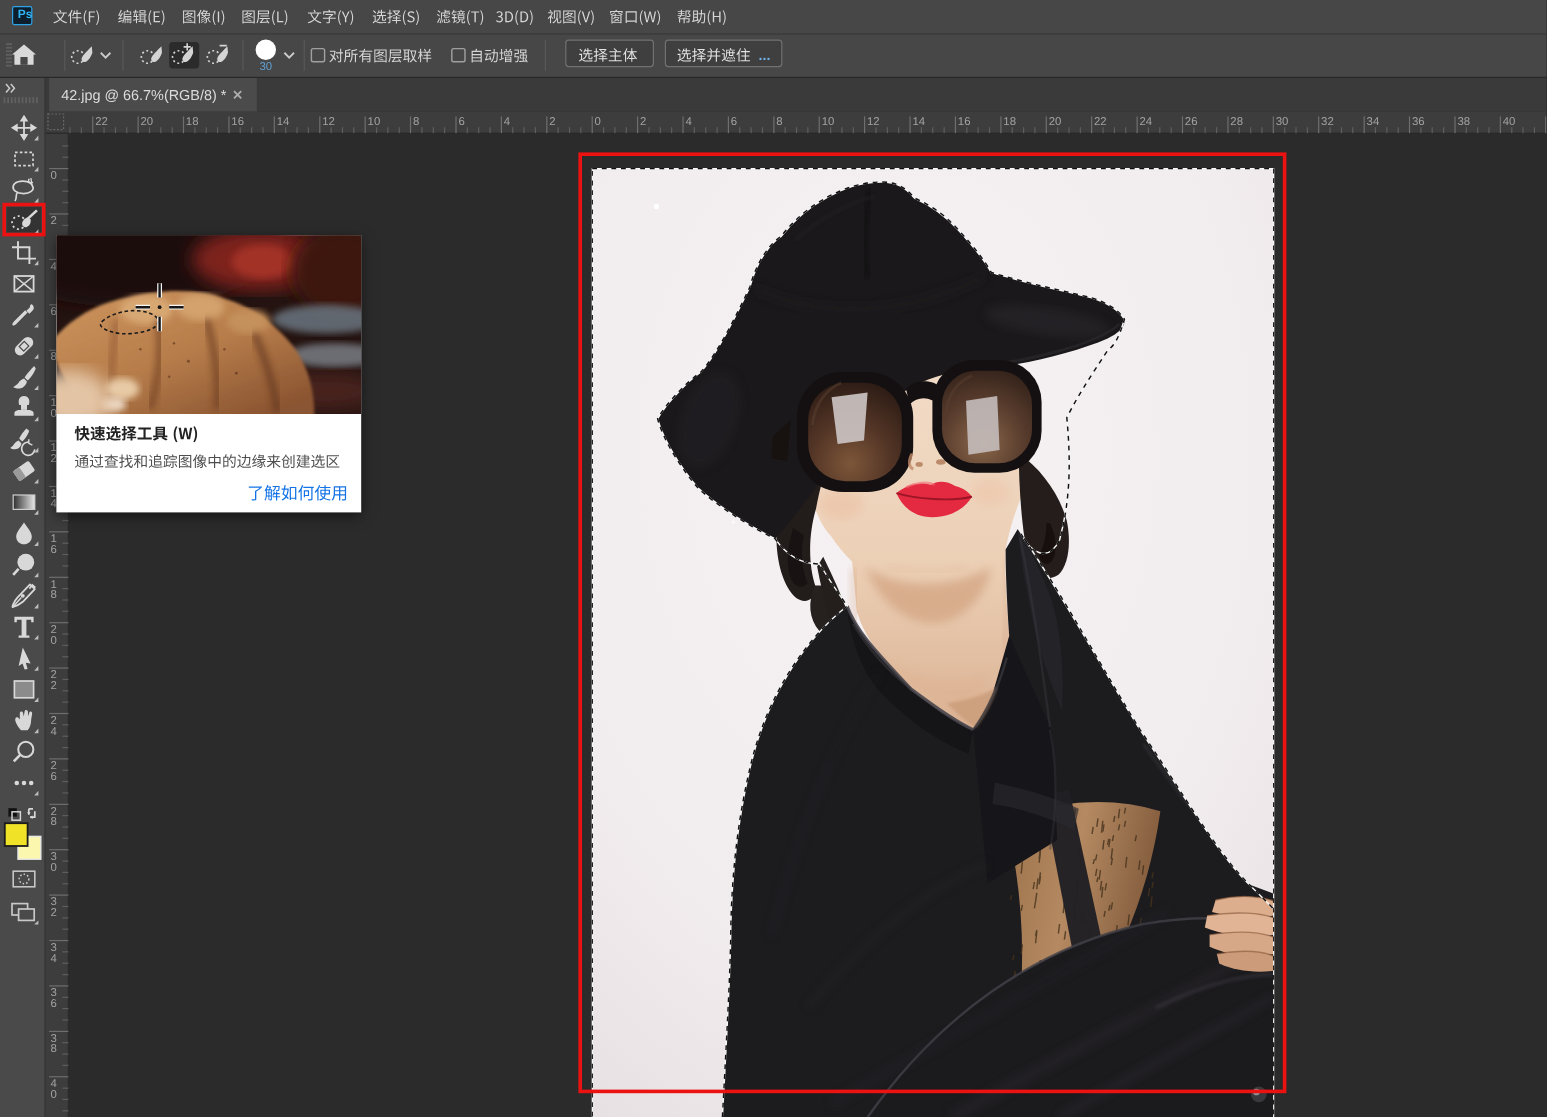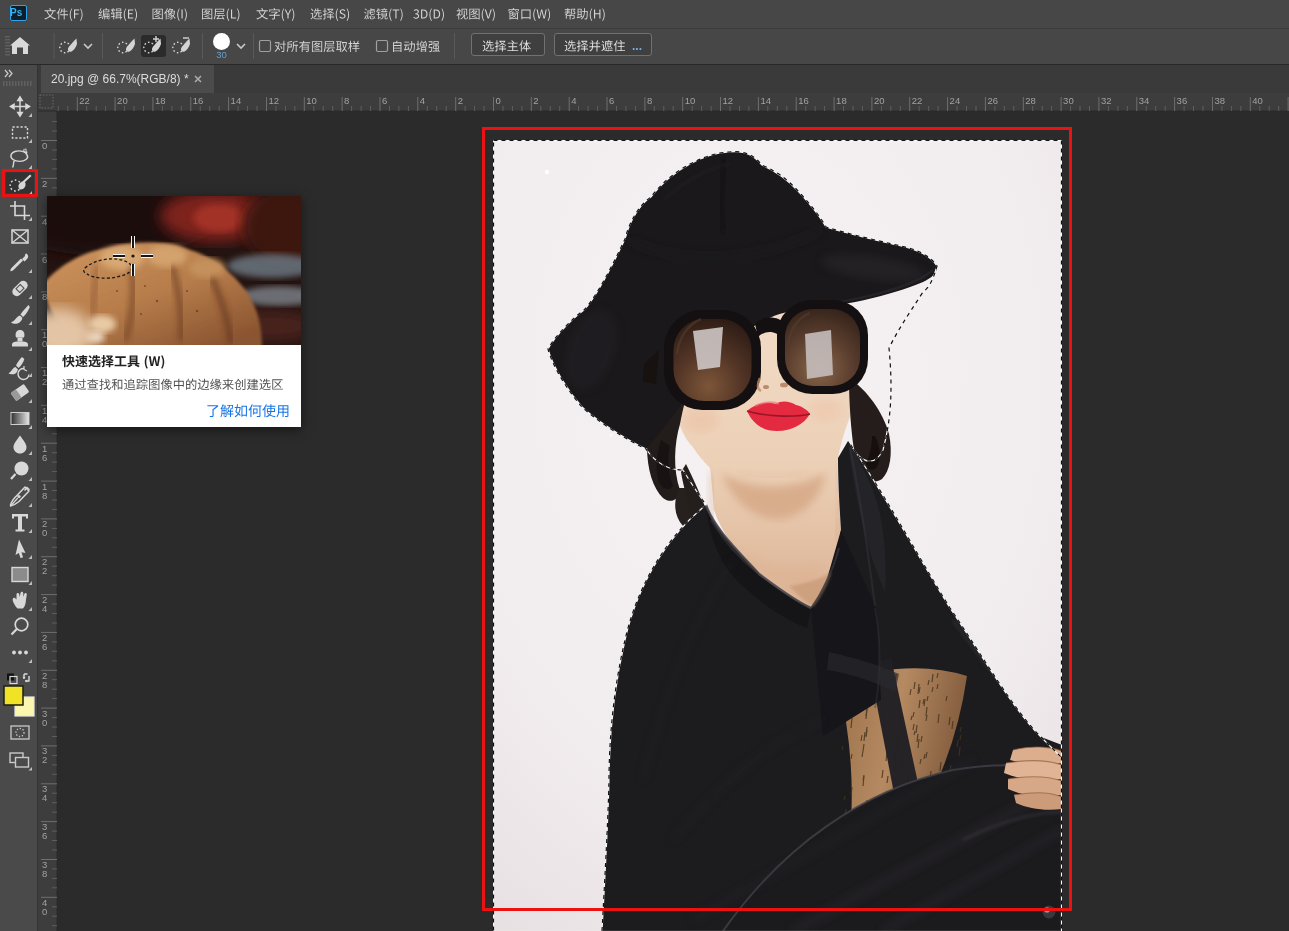--- a/index.html
+++ b/index.html
@@ -246,21 +246,21 @@
       <g fill="none" stroke-width="1.2">
         <path d="M109 791 C114 700 116 655 116 634 C117 578 124 534 132 500 C146 438 180 391 213 365 C204 352 196 340 190 330 C175 330 162 322 153 309 C130 298 103 280 89 267 C76 252 60 228 55 209 C62 196 80 178 91 170 C105 155 122 120 132 99 C138 76 150 62 158 57 C180 28 214 13 236 12 C254 10 262 17 269 25 C287 33 297 42 306 52 C317 64 327 76 333 87 C362 96 396 103 416 108 C429 112 439 118 444 126 C440 140 436 148 430 152 C415 175 405 190 396 208 C400 250 398 280 390 310 C380 330 366 320 358 305 C395 360 430 425 457 468 C492 520 522 572 548 597 L569 618" stroke="#f8f8f8"></path>
         <path d="M109 791 C114 700 116 655 116 634 C117 578 124 534 132 500 C146 438 180 391 213 365 C204 352 196 340 190 330 C175 330 162 322 153 309 C130 298 103 280 89 267 C76 252 60 228 55 209 C62 196 80 178 91 170 C105 155 122 120 132 99 C138 76 150 62 158 57 C180 28 214 13 236 12 C254 10 262 17 269 25 C287 33 297 42 306 52 C317 64 327 76 333 87 C362 96 396 103 416 108 C429 112 439 118 444 126 C440 140 436 148 430 152 C415 175 405 190 396 208 C400 250 398 280 390 310 C380 330 366 320 358 305 C395 360 430 425 457 468 C492 520 522 572 548 597 L569 618" stroke="#101010" stroke-dasharray="4 4"></path>
         <rect x="0.5" y="0.5" width="568" height="791" stroke="#f8f8f8"></rect>
         <rect x="0.5" y="0.5" width="568" height="791" stroke="#101010" stroke-dasharray="4 4"></rect>
       </g>
     </svg>
 <div class="abs" style="left:482px;top:127px;width:590px;height:784px;border:3.5px solid #ec1212;"></div>
 <div class="abs" style="left:0;top:0;width:1289px;height:28px;background:#474747;"></div>
 <div class="abs" style="left:10px;top:5px;width:17px;height:16px;background:#0d1e2c;border:1.5px solid #2fa3e8;border-radius:2px;"></div>
-<div class="abs" style="left:10px;top:5px;width:17px;height:15px;color:#31b4f2;font-size:10px;font-weight:bold;text-align:left;line-height:16px;">Ps</div>
+<div class="abs" style="left:10px;top:5px;width:17px;height:15px;color:#31b4f2;font-size:10px;font-weight:bold;text-align:right;line-height:16px;">Ps</div>
 <svg class="abs" style="left:0;top:0" width="660" height="28" viewBox="0 0 660 28">
       <path transform="translate(44.0 18.5) scale(0.012300 -0.012300)" fill="#d6d6d6" d="M423.0 823.0C453.0 774.0 485.0 707.0 497.0 666.0L580.0 693.0C566.0 734.0 531.0 799.0 501.0 847.0ZM50.0 664.0V590.0H206.0C265.0 438.0 344.0 307.0 447.0 200.0C337.0 108.0 202.0 40.0 36.0 -7.0C51.0 -25.0 75.0 -60.0 83.0 -78.0C250.0 -24.0 389.0 48.0 502.0 146.0C615.0 46.0 751.0 -28.0 915.0 -73.0C928.0 -52.0 950.0 -20.0 967.0 -4.0C807.0 36.0 671.0 107.0 560.0 201.0C661.0 304.0 738.0 432.0 796.0 590.0H954.0V664.0ZM504.0 253.0C410.0 348.0 336.0 462.0 284.0 590.0H711.0C661.0 455.0 592.0 344.0 504.0 253.0Z M1317.0 341.0V268.0H1604.0V-80.0H1679.0V268.0H1953.0V341.0H1679.0V562.0H1909.0V635.0H1679.0V828.0H1604.0V635.0H1470.0C1483.0 680.0 1494.0 728.0 1504.0 775.0L1432.0 790.0C1409.0 659.0 1367.0 530.0 1309.0 447.0C1327.0 438.0 1359.0 420.0 1373.0 409.0C1400.0 451.0 1425.0 504.0 1446.0 562.0H1604.0V341.0ZM1268.0 836.0C1214.0 685.0 1126.0 535.0 1032.0 437.0C1045.0 420.0 1067.0 381.0 1075.0 363.0C1107.0 397.0 1137.0 437.0 1167.0 480.0V-78.0H1239.0V597.0C1277.0 667.0 1311.0 741.0 1339.0 815.0Z M2239.0 -196.0 2295.0 -171.0C2209.0 -29.0 2168.0 141.0 2168.0 311.0C2168.0 480.0 2209.0 649.0 2295.0 792.0L2239.0 818.0C2147.0 668.0 2092.0 507.0 2092.0 311.0C2092.0 114.0 2147.0 -47.0 2239.0 -196.0Z M2439.0 0.0H2531.0V329.0H2811.0V407.0H2531.0V655.0H2861.0V733.0H2439.0Z M2989.0 -196.0C3081.0 -47.0 3136.0 114.0 3136.0 311.0C3136.0 507.0 3081.0 668.0 2989.0 818.0L2932.0 792.0C3018.0 649.0 3061.0 480.0 3061.0 311.0C3061.0 141.0 3018.0 -29.0 2932.0 -171.0Z"></path>
       <path transform="translate(98.0 18.5) scale(0.012300 -0.012300)" fill="#d6d6d6" d="M40.0 54.0 58.0 -15.0C140.0 18.0 245.0 61.0 346.0 103.0L332.0 163.0C223.0 121.0 114.0 79.0 40.0 54.0ZM61.0 423.0C75.0 430.0 98.0 435.0 205.0 450.0C167.0 386.0 132.0 335.0 116.0 316.0C87.0 278.0 66.0 252.0 45.0 248.0C53.0 230.0 64.0 196.0 68.0 182.0C87.0 194.0 118.0 204.0 339.0 255.0C336.0 271.0 333.0 298.0 334.0 317.0L167.0 282.0C238.0 374.0 307.0 486.0 364.0 597.0L303.0 632.0C286.0 593.0 265.0 554.0 245.0 517.0L133.0 505.0C190.0 593.0 246.0 706.0 287.0 815.0L215.0 840.0C179.0 719.0 112.0 587.0 91.0 554.0C71.0 520.0 55.0 496.0 38.0 491.0C46.0 473.0 57.0 438.0 61.0 423.0ZM624.0 350.0V202.0H541.0V350.0ZM675.0 350.0H746.0V202.0H675.0ZM481.0 412.0V-72.0H541.0V143.0H624.0V-47.0H675.0V143.0H746.0V-46.0H797.0V143.0H871.0V-7.0C871.0 -14.0 868.0 -16.0 861.0 -17.0C854.0 -17.0 836.0 -17.0 814.0 -16.0C822.0 -32.0 829.0 -56.0 831.0 -73.0C867.0 -73.0 890.0 -71.0 908.0 -62.0C926.0 -52.0 930.0 -35.0 930.0 -8.0V413.0L871.0 412.0ZM797.0 350.0H871.0V202.0H797.0ZM605.0 826.0C621.0 798.0 637.0 762.0 648.0 732.0H414.0V515.0C414.0 361.0 405.0 139.0 314.0 -21.0C329.0 -28.0 360.0 -50.0 372.0 -63.0C465.0 99.0 482.0 335.0 483.0 498.0H920.0V732.0H729.0C717.0 765.0 697.0 811.0 675.0 846.0ZM483.0 668.0H850.0V561.0H483.0Z M1551.0 751.0H1819.0V650.0H1551.0ZM1482.0 808.0V594.0H1892.0V808.0ZM1081.0 332.0C1089.0 340.0 1119.0 346.0 1153.0 346.0H1244.0V202.0L1040.0 167.0L1056.0 94.0L1244.0 132.0V-76.0H1313.0V146.0L1427.0 169.0L1423.0 234.0L1313.0 214.0V346.0H1405.0V414.0H1313.0V568.0H1244.0V414.0H1148.0C1176.0 483.0 1204.0 565.0 1228.0 650.0H1412.0V722.0H1247.0C1255.0 756.0 1263.0 791.0 1269.0 825.0L1196.0 840.0C1191.0 801.0 1183.0 761.0 1174.0 722.0H1047.0V650.0H1157.0C1136.0 570.0 1115.0 504.0 1105.0 479.0C1088.0 435.0 1075.0 403.0 1058.0 398.0C1066.0 380.0 1077.0 346.0 1081.0 332.0ZM1815.0 472.0V386.0H1560.0V472.0ZM1400.0 76.0 1412.0 8.0 1815.0 40.0V-80.0H1885.0V46.0L1959.0 52.0L1960.0 115.0L1885.0 110.0V472.0H1953.0V535.0H1423.0V472.0H1491.0V82.0ZM1815.0 329.0V242.0H1560.0V329.0ZM1815.0 185.0V105.0L1560.0 86.0V185.0Z M2239.0 -196.0 2295.0 -171.0C2209.0 -29.0 2168.0 141.0 2168.0 311.0C2168.0 480.0 2209.0 649.0 2295.0 792.0L2239.0 818.0C2147.0 668.0 2092.0 507.0 2092.0 311.0C2092.0 114.0 2147.0 -47.0 2239.0 -196.0Z M2439.0 0.0H2872.0V79.0H2531.0V346.0H2809.0V425.0H2531.0V655.0H2861.0V733.0H2439.0Z M3026.0 -196.0C3118.0 -47.0 3173.0 114.0 3173.0 311.0C3173.0 507.0 3118.0 668.0 3026.0 818.0L2969.0 792.0C3055.0 649.0 3098.0 480.0 3098.0 311.0C3098.0 141.0 3055.0 -29.0 2969.0 -171.0Z"></path>
       <path transform="translate(151.5 18.5) scale(0.012300 -0.012300)" fill="#d6d6d6" d="M375.0 279.0C455.0 262.0 557.0 227.0 613.0 199.0L644.0 250.0C588.0 276.0 487.0 309.0 407.0 325.0ZM275.0 152.0C413.0 135.0 586.0 95.0 682.0 61.0L715.0 117.0C618.0 149.0 445.0 188.0 310.0 203.0ZM84.0 796.0V-80.0H156.0V-38.0H842.0V-80.0H917.0V796.0ZM156.0 29.0V728.0H842.0V29.0ZM414.0 708.0C364.0 626.0 278.0 548.0 192.0 497.0C208.0 487.0 234.0 464.0 245.0 452.0C275.0 472.0 306.0 496.0 337.0 523.0C367.0 491.0 404.0 461.0 444.0 434.0C359.0 394.0 263.0 364.0 174.0 346.0C187.0 332.0 203.0 303.0 210.0 285.0C308.0 308.0 413.0 345.0 508.0 396.0C591.0 351.0 686.0 317.0 781.0 296.0C790.0 314.0 809.0 340.0 823.0 353.0C735.0 369.0 647.0 396.0 569.0 432.0C644.0 481.0 707.0 538.0 749.0 606.0L706.0 631.0L695.0 628.0H436.0C451.0 647.0 465.0 666.0 477.0 686.0ZM378.0 563.0 385.0 570.0H644.0C608.0 531.0 560.0 496.0 506.0 465.0C455.0 494.0 411.0 527.0 378.0 563.0Z M1486.0 710.0H1666.0C1649.0 681.0 1628.0 651.0 1607.0 629.0H1420.0C1444.0 656.0 1466.0 683.0 1486.0 710.0ZM1487.0 839.0C1445.0 755.0 1366.0 649.0 1256.0 571.0C1272.0 561.0 1294.0 539.0 1305.0 523.0C1324.0 537.0 1341.0 552.0 1358.0 567.0V413.0H1513.0C1465.0 371.0 1394.0 329.0 1287.0 296.0C1303.0 283.0 1321.0 262.0 1330.0 249.0C1420.0 278.0 1486.0 313.0 1534.0 350.0C1550.0 335.0 1564.0 320.0 1577.0 303.0C1509.0 242.0 1384.0 180.0 1287.0 151.0C1301.0 139.0 1319.0 117.0 1329.0 102.0C1417.0 134.0 1530.0 197.0 1604.0 260.0C1614.0 241.0 1622.0 222.0 1628.0 204.0C1549.0 123.0 1402.0 46.0 1278.0 10.0C1292.0 -3.0 1311.0 -27.0 1322.0 -44.0C1430.0 -7.0 1555.0 63.0 1642.0 141.0C1651.0 78.0 1640.0 24.0 1618.0 3.0C1604.0 -14.0 1589.0 -16.0 1569.0 -16.0C1552.0 -16.0 1529.0 -15.0 1503.0 -12.0C1514.0 -31.0 1520.0 -60.0 1521.0 -77.0C1544.0 -79.0 1566.0 -79.0 1584.0 -79.0C1619.0 -79.0 1645.0 -72.0 1670.0 -45.0C1713.0 -4.0 1727.0 104.0 1694.0 209.0L1743.0 232.0C1779.0 123.0 1841.0 28.0 1921.0 -23.0C1932.0 -5.0 1954.0 21.0 1970.0 34.0C1893.0 76.0 1831.0 162.0 1798.0 259.0C1837.0 279.0 1876.0 301.0 1909.0 322.0L1858.0 370.0C1812.0 337.0 1738.0 292.0 1675.0 260.0C1653.0 307.0 1621.0 352.0 1577.0 387.0L1600.0 413.0H1898.0V629.0H1685.0C1714.0 664.0 1743.0 703.0 1765.0 741.0L1721.0 773.0L1707.0 769.0H1526.0L1559.0 826.0ZM1425.0 571.0H1603.0C1598.0 542.0 1588.0 507.0 1563.0 470.0H1425.0ZM1665.0 571.0H1829.0V470.0H1637.0C1655.0 507.0 1663.0 542.0 1665.0 571.0ZM1262.0 836.0C1209.0 685.0 1122.0 535.0 1029.0 437.0C1043.0 420.0 1065.0 381.0 1072.0 363.0C1102.0 395.0 1131.0 433.0 1159.0 473.0V-77.0H1230.0V588.0C1270.0 660.0 1305.0 738.0 1333.0 815.0Z M2239.0 -196.0 2295.0 -171.0C2209.0 -29.0 2168.0 141.0 2168.0 311.0C2168.0 480.0 2209.0 649.0 2295.0 792.0L2239.0 818.0C2147.0 668.0 2092.0 507.0 2092.0 311.0C2092.0 114.0 2147.0 -47.0 2239.0 -196.0Z M2439.0 0.0H2531.0V733.0H2439.0Z M2730.0 -196.0C2822.0 -47.0 2877.0 114.0 2877.0 311.0C2877.0 507.0 2822.0 668.0 2730.0 818.0L2673.0 792.0C2759.0 649.0 2802.0 480.0 2802.0 311.0C2802.0 141.0 2759.0 -29.0 2673.0 -171.0Z"></path>
       <path transform="translate(201.0 18.5) scale(0.012300 -0.012300)" fill="#d6d6d6" d="M375.0 279.0C455.0 262.0 557.0 227.0 613.0 199.0L644.0 250.0C588.0 276.0 487.0 309.0 407.0 325.0ZM275.0 152.0C413.0 135.0 586.0 95.0 682.0 61.0L715.0 117.0C618.0 149.0 445.0 188.0 310.0 203.0ZM84.0 796.0V-80.0H156.0V-38.0H842.0V-80.0H917.0V796.0ZM156.0 29.0V728.0H842.0V29.0ZM414.0 708.0C364.0 626.0 278.0 548.0 192.0 497.0C208.0 487.0 234.0 464.0 245.0 452.0C275.0 472.0 306.0 496.0 337.0 523.0C367.0 491.0 404.0 461.0 444.0 434.0C359.0 394.0 263.0 364.0 174.0 346.0C187.0 332.0 203.0 303.0 210.0 285.0C308.0 308.0 413.0 345.0 508.0 396.0C591.0 351.0 686.0 317.0 781.0 296.0C790.0 314.0 809.0 340.0 823.0 353.0C735.0 369.0 647.0 396.0 569.0 432.0C644.0 481.0 707.0 538.0 749.0 606.0L706.0 631.0L695.0 628.0H436.0C451.0 647.0 465.0 666.0 477.0 686.0ZM378.0 563.0 385.0 570.0H644.0C608.0 531.0 560.0 496.0 506.0 465.0C455.0 494.0 411.0 527.0 378.0 563.0Z M1304.0 456.0V389.0H1873.0V456.0ZM1209.0 727.0H1811.0V607.0H1209.0ZM1133.0 792.0V499.0C1133.0 340.0 1124.0 117.0 1031.0 -40.0C1050.0 -47.0 1083.0 -66.0 1098.0 -78.0C1195.0 86.0 1209.0 331.0 1209.0 499.0V542.0H1886.0V792.0ZM1288.0 -64.0C1319.0 -52.0 1367.0 -48.0 1803.0 -19.0C1818.0 -45.0 1832.0 -70.0 1842.0 -89.0L1911.0 -55.0C1877.0 6.0 1806.0 112.0 1751.0 189.0L1686.0 162.0C1712.0 126.0 1740.0 83.0 1766.0 41.0L1380.0 18.0C1433.0 74.0 1487.0 145.0 1533.0 218.0H1943.0V284.0H1239.0V218.0H1438.0C1394.0 142.0 1338.0 72.0 1320.0 52.0C1298.0 27.0 1278.0 9.0 1261.0 6.0C1270.0 -13.0 1283.0 -49.0 1288.0 -64.0Z M2239.0 -196.0 2295.0 -171.0C2209.0 -29.0 2168.0 141.0 2168.0 311.0C2168.0 480.0 2209.0 649.0 2295.0 792.0L2239.0 818.0C2147.0 668.0 2092.0 507.0 2092.0 311.0C2092.0 114.0 2147.0 -47.0 2239.0 -196.0Z M2439.0 0.0H2852.0V79.0H2531.0V733.0H2439.0Z M2980.0 -196.0C3072.0 -47.0 3127.0 114.0 3127.0 311.0C3127.0 507.0 3072.0 668.0 2980.0 818.0L2923.0 792.0C3009.0 649.0 3052.0 480.0 3052.0 311.0C3052.0 141.0 3009.0 -29.0 2923.0 -171.0Z"></path>
       <path transform="translate(256.0 18.5) scale(0.012300 -0.012300)" fill="#d6d6d6" d="M423.0 823.0C453.0 774.0 485.0 707.0 497.0 666.0L580.0 693.0C566.0 734.0 531.0 799.0 501.0 847.0ZM50.0 664.0V590.0H206.0C265.0 438.0 344.0 307.0 447.0 200.0C337.0 108.0 202.0 40.0 36.0 -7.0C51.0 -25.0 75.0 -60.0 83.0 -78.0C250.0 -24.0 389.0 48.0 502.0 146.0C615.0 46.0 751.0 -28.0 915.0 -73.0C928.0 -52.0 950.0 -20.0 967.0 -4.0C807.0 36.0 671.0 107.0 560.0 201.0C661.0 304.0 738.0 432.0 796.0 590.0H954.0V664.0ZM504.0 253.0C410.0 348.0 336.0 462.0 284.0 590.0H711.0C661.0 455.0 592.0 344.0 504.0 253.0Z M1460.0 363.0V300.0H1069.0V228.0H1460.0V14.0C1460.0 0.0 1455.0 -5.0 1437.0 -6.0C1419.0 -6.0 1354.0 -6.0 1287.0 -4.0C1300.0 -24.0 1314.0 -58.0 1319.0 -79.0C1404.0 -79.0 1457.0 -78.0 1492.0 -67.0C1528.0 -54.0 1539.0 -32.0 1539.0 12.0V228.0H1930.0V300.0H1539.0V337.0C1627.0 384.0 1717.0 452.0 1779.0 516.0L1728.0 555.0L1711.0 551.0H1233.0V480.0H1635.0C1584.0 436.0 1519.0 392.0 1460.0 363.0ZM1424.0 824.0C1443.0 798.0 1462.0 765.0 1475.0 736.0H1080.0V529.0H1154.0V664.0H1843.0V529.0H1920.0V736.0H1563.0C1549.0 769.0 1523.0 814.0 1497.0 847.0Z M2239.0 -196.0 2295.0 -171.0C2209.0 -29.0 2168.0 141.0 2168.0 311.0C2168.0 480.0 2209.0 649.0 2295.0 792.0L2239.0 818.0C2147.0 668.0 2092.0 507.0 2092.0 311.0C2092.0 114.0 2147.0 -47.0 2239.0 -196.0Z M2557.0 0.0H2649.0V284.0L2870.0 733.0H2774.0L2680.0 526.0C2657.0 472.0 2632.0 420.0 2606.0 365.0H2602.0C2576.0 420.0 2554.0 472.0 2530.0 526.0L2435.0 733.0H2337.0L2557.0 284.0Z M2968.0 -196.0C3060.0 -47.0 3115.0 114.0 3115.0 311.0C3115.0 507.0 3060.0 668.0 2968.0 818.0L2911.0 792.0C2997.0 649.0 3040.0 480.0 3040.0 311.0C3040.0 141.0 2997.0 -29.0 2911.0 -171.0Z"></path>
       <path transform="translate(310.0 18.5) scale(0.012300 -0.012300)" fill="#d6d6d6" d="M61.0 765.0C119.0 716.0 187.0 646.0 216.0 597.0L278.0 644.0C246.0 692.0 177.0 760.0 118.0 806.0ZM446.0 810.0C422.0 721.0 380.0 633.0 326.0 574.0C344.0 565.0 376.0 545.0 390.0 534.0C413.0 562.0 435.0 597.0 455.0 636.0H603.0V490.0H320.0V423.0H501.0C484.0 292.0 443.0 197.0 293.0 144.0C309.0 130.0 331.0 102.0 339.0 83.0C507.0 149.0 557.0 264.0 576.0 423.0H679.0V191.0C679.0 115.0 696.0 93.0 771.0 93.0C786.0 93.0 854.0 93.0 869.0 93.0C932.0 93.0 952.0 125.0 959.0 252.0C938.0 257.0 907.0 268.0 893.0 282.0C890.0 177.0 886.0 163.0 861.0 163.0C847.0 163.0 792.0 163.0 782.0 163.0C756.0 163.0 753.0 166.0 753.0 191.0V423.0H951.0V490.0H678.0V636.0H909.0V701.0H678.0V836.0H603.0V701.0H485.0C498.0 731.0 509.0 763.0 518.0 795.0ZM251.0 456.0H56.0V386.0H179.0V83.0C136.0 63.0 90.0 27.0 45.0 -15.0L95.0 -80.0C152.0 -18.0 206.0 34.0 243.0 34.0C265.0 34.0 296.0 5.0 335.0 -19.0C401.0 -58.0 484.0 -68.0 600.0 -68.0C698.0 -68.0 867.0 -63.0 945.0 -58.0C946.0 -36.0 958.0 1.0 966.0 20.0C867.0 10.0 715.0 3.0 601.0 3.0C495.0 3.0 411.0 9.0 349.0 46.0C301.0 74.0 278.0 98.0 251.0 100.0Z M1177.0 839.0V639.0H1046.0V569.0H1177.0V356.0C1124.0 340.0 1075.0 326.0 1036.0 315.0L1055.0 242.0L1177.0 281.0V12.0C1177.0 -1.0 1172.0 -5.0 1160.0 -6.0C1148.0 -6.0 1109.0 -7.0 1066.0 -5.0C1076.0 -26.0 1085.0 -57.0 1088.0 -76.0C1152.0 -76.0 1191.0 -75.0 1216.0 -62.0C1241.0 -50.0 1250.0 -29.0 1250.0 12.0V305.0L1366.0 343.0L1356.0 412.0L1250.0 379.0V569.0H1369.0V639.0H1250.0V839.0ZM1804.0 719.0C1768.0 667.0 1719.0 621.0 1662.0 581.0C1610.0 621.0 1566.0 667.0 1532.0 719.0ZM1396.0 787.0V719.0H1460.0C1497.0 652.0 1546.0 594.0 1604.0 544.0C1526.0 497.0 1438.0 462.0 1353.0 441.0C1367.0 426.0 1385.0 398.0 1393.0 380.0C1484.0 407.0 1577.0 447.0 1660.0 500.0C1738.0 446.0 1829.0 405.0 1928.0 379.0C1938.0 399.0 1959.0 427.0 1974.0 442.0C1880.0 462.0 1794.0 496.0 1720.0 542.0C1799.0 602.0 1866.0 677.0 1909.0 765.0L1864.0 790.0L1851.0 787.0ZM1620.0 412.0V324.0H1417.0V256.0H1620.0V153.0H1366.0V85.0H1620.0V-82.0H1695.0V85.0H1957.0V153.0H1695.0V256.0H1885.0V324.0H1695.0V412.0Z M2239.0 -196.0 2295.0 -171.0C2209.0 -29.0 2168.0 141.0 2168.0 311.0C2168.0 480.0 2209.0 649.0 2295.0 792.0L2239.0 818.0C2147.0 668.0 2092.0 507.0 2092.0 311.0C2092.0 114.0 2147.0 -47.0 2239.0 -196.0Z M2642.0 -13.0C2795.0 -13.0 2891.0 79.0 2891.0 195.0C2891.0 304.0 2825.0 354.0 2740.0 391.0L2636.0 436.0C2579.0 460.0 2514.0 487.0 2514.0 559.0C2514.0 624.0 2568.0 665.0 2651.0 665.0C2719.0 665.0 2773.0 639.0 2818.0 597.0L2866.0 656.0C2815.0 709.0 2738.0 746.0 2651.0 746.0C2518.0 746.0 2420.0 665.0 2420.0 552.0C2420.0 445.0 2501.0 393.0 2569.0 364.0L2674.0 318.0C2744.0 287.0 2797.0 263.0 2797.0 187.0C2797.0 116.0 2740.0 68.0 2643.0 68.0C2567.0 68.0 2493.0 104.0 2441.0 159.0L2386.0 95.0C2449.0 29.0 2538.0 -13.0 2642.0 -13.0Z M3033.0 -196.0C3125.0 -47.0 3180.0 114.0 3180.0 311.0C3180.0 507.0 3125.0 668.0 3033.0 818.0L2976.0 792.0C3062.0 649.0 3105.0 480.0 3105.0 311.0C3105.0 141.0 3062.0 -29.0 2976.0 -171.0Z"></path>
       <path transform="translate(363.5 18.5) scale(0.012300 -0.012300)" fill="#d6d6d6" d="M528.0 198.0V18.0C528.0 -46.0 548.0 -62.0 627.0 -62.0C643.0 -62.0 752.0 -62.0 768.0 -62.0C833.0 -62.0 851.0 -35.0 857.0 74.0C840.0 79.0 815.0 87.0 803.0 97.0C799.0 4.0 794.0 -8.0 762.0 -8.0C738.0 -8.0 649.0 -8.0 633.0 -8.0C596.0 -8.0 590.0 -4.0 590.0 19.0V198.0ZM448.0 197.0C433.0 130.0 406.0 41.0 369.0 -12.0L421.0 -35.0C457.0 20.0 483.0 111.0 499.0 180.0ZM616.0 240.0C655.0 193.0 699.0 128.0 717.0 85.0L765.0 114.0C747.0 156.0 703.0 220.0 662.0 266.0ZM803.0 197.0C852.0 130.0 899.0 37.0 916.0 -21.0L968.0 4.0C950.0 63.0 900.0 152.0 852.0 219.0ZM88.0 767.0C144.0 733.0 212.0 681.0 246.0 645.0L292.0 697.0C258.0 731.0 189.0 780.0 133.0 813.0ZM42.0 500.0C99.0 469.0 170.0 422.0 205.0 390.0L249.0 443.0C213.0 475.0 140.0 519.0 85.0 548.0ZM63.0 -10.0 127.0 -51.0C173.0 39.0 227.0 158.0 268.0 259.0L211.0 300.0C167.0 192.0 105.0 65.0 63.0 -10.0ZM326.0 651.0V440.0C326.0 300.0 316.0 103.0 228.0 -38.0C242.0 -46.0 272.0 -71.0 282.0 -85.0C378.0 67.0 395.0 290.0 395.0 439.0V592.0H874.0C862.0 557.0 849.0 522.0 835.0 498.0L890.0 483.0C913.0 522.0 937.0 586.0 958.0 642.0L912.0 654.0L901.0 651.0H639.0V714.0H915.0V772.0H639.0V840.0H567.0V651.0ZM540.0 578.0V490.0L432.0 481.0L437.0 424.0L540.0 433.0V394.0C540.0 326.0 563.0 309.0 652.0 309.0C671.0 309.0 797.0 309.0 816.0 309.0C884.0 309.0 904.0 331.0 911.0 420.0C893.0 424.0 866.0 433.0 852.0 443.0C848.0 376.0 842.0 367.0 809.0 367.0C782.0 367.0 678.0 367.0 657.0 367.0C614.0 367.0 607.0 372.0 607.0 395.0V439.0L795.0 456.0L790.0 510.0L607.0 495.0V578.0Z M1531.0 303.0H1838.0V235.0H1531.0ZM1531.0 418.0H1838.0V352.0H1531.0ZM1629.0 831.0 1656.0 767.0H1446.0V705.0H1927.0V767.0H1732.0C1722.0 792.0 1708.0 822.0 1696.0 846.0ZM1783.0 696.0C1774.0 665.0 1757.0 620.0 1741.0 587.0H1571.0L1624.0 600.0C1618.0 627.0 1603.0 668.0 1587.0 698.0L1526.0 684.0C1540.0 654.0 1553.0 614.0 1558.0 587.0H1416.0V523.0H1950.0V587.0H1809.0L1853.0 680.0ZM1463.0 470.0V183.0H1560.0C1550.0 60.0 1511.0 8.0 1352.0 -25.0C1367.0 -38.0 1386.0 -66.0 1393.0 -83.0C1572.0 -40.0 1619.0 32.0 1631.0 183.0H1719.0V13.0C1719.0 -50.0 1735.0 -68.0 1802.0 -68.0C1816.0 -68.0 1873.0 -68.0 1888.0 -68.0C1943.0 -68.0 1960.0 -41.0 1966.0 69.0C1948.0 74.0 1920.0 82.0 1906.0 93.0C1904.0 2.0 1899.0 -10.0 1879.0 -10.0C1867.0 -10.0 1822.0 -10.0 1813.0 -10.0C1793.0 -10.0 1789.0 -7.0 1789.0 14.0V183.0H1908.0V470.0ZM1175.0 837.0C1145.0 744.0 1094.0 654.0 1035.0 595.0C1048.0 579.0 1068.0 542.0 1074.0 526.0C1108.0 562.0 1141.0 608.0 1170.0 658.0H1381.0V726.0H1205.0C1219.0 756.0 1231.0 787.0 1242.0 818.0ZM1058.0 344.0V275.0H1193.0V86.0C1193.0 41.0 1158.0 8.0 1139.0 -4.0C1152.0 -20.0 1172.0 -53.0 1180.0 -71.0C1195.0 -52.0 1223.0 -34.0 1401.0 77.0C1395.0 92.0 1387.0 121.0 1384.0 141.0L1264.0 71.0V275.0H1394.0V344.0H1264.0V479.0H1366.0V547.0H1103.0V479.0H1193.0V344.0Z M2239.0 -196.0 2295.0 -171.0C2209.0 -29.0 2168.0 141.0 2168.0 311.0C2168.0 480.0 2209.0 649.0 2295.0 792.0L2239.0 818.0C2147.0 668.0 2092.0 507.0 2092.0 311.0C2092.0 114.0 2147.0 -47.0 2239.0 -196.0Z M2591.0 0.0H2684.0V655.0H2906.0V733.0H2369.0V655.0H2591.0Z M3036.0 -196.0C3128.0 -47.0 3183.0 114.0 3183.0 311.0C3183.0 507.0 3128.0 668.0 3036.0 818.0L2979.0 792.0C3065.0 649.0 3108.0 480.0 3108.0 311.0C3108.0 141.0 3065.0 -29.0 2979.0 -171.0Z"></path>
       <path transform="translate(413.0 18.5) scale(0.012300 -0.012300)" fill="#d6d6d6" d="M263.0 -13.0C394.0 -13.0 499.0 65.0 499.0 196.0C499.0 297.0 430.0 361.0 344.0 382.0V387.0C422.0 414.0 474.0 474.0 474.0 563.0C474.0 679.0 384.0 746.0 260.0 746.0C176.0 746.0 111.0 709.0 56.0 659.0L105.0 601.0C147.0 643.0 198.0 672.0 257.0 672.0C334.0 672.0 381.0 626.0 381.0 556.0C381.0 477.0 330.0 416.0 178.0 416.0V346.0C348.0 346.0 406.0 288.0 406.0 199.0C406.0 115.0 345.0 63.0 257.0 63.0C174.0 63.0 119.0 103.0 76.0 147.0L29.0 88.0C77.0 35.0 149.0 -13.0 263.0 -13.0Z M656.0 0.0H843.0C1064.0 0.0 1184.0 137.0 1184.0 369.0C1184.0 603.0 1064.0 733.0 839.0 733.0H656.0ZM748.0 76.0V658.0H831.0C1004.0 658.0 1089.0 555.0 1089.0 369.0C1089.0 184.0 1004.0 76.0 831.0 76.0Z M1482.0 -196.0 1538.0 -171.0C1452.0 -29.0 1411.0 141.0 1411.0 311.0C1411.0 480.0 1452.0 649.0 1538.0 792.0L1482.0 818.0C1390.0 668.0 1335.0 507.0 1335.0 311.0C1335.0 114.0 1390.0 -47.0 1482.0 -196.0Z M1682.0 0.0H1869.0C2090.0 0.0 2210.0 137.0 2210.0 369.0C2210.0 603.0 2090.0 733.0 1865.0 733.0H1682.0ZM1774.0 76.0V658.0H1857.0C2030.0 658.0 2115.0 555.0 2115.0 369.0C2115.0 184.0 2030.0 76.0 1857.0 76.0Z M2368.0 -196.0C2460.0 -47.0 2515.0 114.0 2515.0 311.0C2515.0 507.0 2460.0 668.0 2368.0 818.0L2311.0 792.0C2397.0 649.0 2440.0 480.0 2440.0 311.0C2440.0 141.0 2397.0 -29.0 2311.0 -171.0Z"></path>
       <path transform="translate(456.0 18.5) scale(0.012300 -0.012300)" fill="#d6d6d6" d="M450.0 791.0V259.0H523.0V725.0H832.0V259.0H907.0V791.0ZM154.0 804.0C190.0 765.0 229.0 710.0 247.0 673.0L308.0 713.0C290.0 748.0 250.0 800.0 211.0 838.0ZM637.0 649.0V454.0C637.0 297.0 607.0 106.0 354.0 -25.0C369.0 -37.0 393.0 -65.0 402.0 -81.0C552.0 -2.0 631.0 105.0 671.0 214.0V20.0C671.0 -47.0 698.0 -65.0 766.0 -65.0H857.0C944.0 -65.0 955.0 -24.0 965.0 133.0C946.0 138.0 921.0 148.0 902.0 163.0C898.0 19.0 893.0 -8.0 858.0 -8.0H777.0C749.0 -8.0 741.0 0.0 741.0 28.0V276.0H690.0C705.0 337.0 709.0 397.0 709.0 452.0V649.0ZM63.0 668.0V599.0H305.0C247.0 472.0 142.0 347.0 39.0 277.0C50.0 263.0 68.0 225.0 74.0 204.0C113.0 233.0 152.0 269.0 190.0 310.0V-79.0H261.0V352.0C296.0 307.0 339.0 250.0 359.0 219.0L407.0 279.0C388.0 301.0 318.0 381.0 280.0 422.0C328.0 490.0 369.0 566.0 397.0 644.0L357.0 671.0L343.0 668.0Z M1375.0 279.0C1455.0 262.0 1557.0 227.0 1613.0 199.0L1644.0 250.0C1588.0 276.0 1487.0 309.0 1407.0 325.0ZM1275.0 152.0C1413.0 135.0 1586.0 95.0 1682.0 61.0L1715.0 117.0C1618.0 149.0 1445.0 188.0 1310.0 203.0ZM1084.0 796.0V-80.0H1156.0V-38.0H1842.0V-80.0H1917.0V796.0ZM1156.0 29.0V728.0H1842.0V29.0ZM1414.0 708.0C1364.0 626.0 1278.0 548.0 1192.0 497.0C1208.0 487.0 1234.0 464.0 1245.0 452.0C1275.0 472.0 1306.0 496.0 1337.0 523.0C1367.0 491.0 1404.0 461.0 1444.0 434.0C1359.0 394.0 1263.0 364.0 1174.0 346.0C1187.0 332.0 1203.0 303.0 1210.0 285.0C1308.0 308.0 1413.0 345.0 1508.0 396.0C1591.0 351.0 1686.0 317.0 1781.0 296.0C1790.0 314.0 1809.0 340.0 1823.0 353.0C1735.0 369.0 1647.0 396.0 1569.0 432.0C1644.0 481.0 1707.0 538.0 1749.0 606.0L1706.0 631.0L1695.0 628.0H1436.0C1451.0 647.0 1465.0 666.0 1477.0 686.0ZM1378.0 563.0 1385.0 570.0H1644.0C1608.0 531.0 1560.0 496.0 1506.0 465.0C1455.0 494.0 1411.0 527.0 1378.0 563.0Z M2239.0 -196.0 2295.0 -171.0C2209.0 -29.0 2168.0 141.0 2168.0 311.0C2168.0 480.0 2209.0 649.0 2295.0 792.0L2239.0 818.0C2147.0 668.0 2092.0 507.0 2092.0 311.0C2092.0 114.0 2147.0 -47.0 2239.0 -196.0Z M2573.0 0.0H2680.0L2913.0 733.0H2819.0L2701.0 336.0C2676.0 250.0 2658.0 180.0 2630.0 94.0H2626.0C2599.0 180.0 2580.0 250.0 2555.0 336.0L2436.0 733.0H2339.0Z M3012.0 -196.0C3104.0 -47.0 3159.0 114.0 3159.0 311.0C3159.0 507.0 3104.0 668.0 3012.0 818.0L2955.0 792.0C3041.0 649.0 3084.0 480.0 3084.0 311.0C3084.0 141.0 3041.0 -29.0 2955.0 -171.0Z"></path>
@@ -309,21 +309,21 @@
     </svg>
 <div class="abs" style="left:471px;top:33px;width:74px;height:23px;background:#3f3f3f;border:1px solid #717171;border-radius:3px;"></div>
 <div class="abs" style="left:554px;top:33px;width:98px;height:23px;background:#3f3f3f;border:1px solid #717171;border-radius:3px;"></div>
 <svg class="abs" style="left:450px;top:28px" width="240" height="36" viewBox="0 0 240 36">
       <path transform="translate(32.0 22.5) scale(0.012300 -0.012300)" fill="#e3e3e3" d="M61.0 765.0C119.0 716.0 187.0 646.0 216.0 597.0L278.0 644.0C246.0 692.0 177.0 760.0 118.0 806.0ZM446.0 810.0C422.0 721.0 380.0 633.0 326.0 574.0C344.0 565.0 376.0 545.0 390.0 534.0C413.0 562.0 435.0 597.0 455.0 636.0H603.0V490.0H320.0V423.0H501.0C484.0 292.0 443.0 197.0 293.0 144.0C309.0 130.0 331.0 102.0 339.0 83.0C507.0 149.0 557.0 264.0 576.0 423.0H679.0V191.0C679.0 115.0 696.0 93.0 771.0 93.0C786.0 93.0 854.0 93.0 869.0 93.0C932.0 93.0 952.0 125.0 959.0 252.0C938.0 257.0 907.0 268.0 893.0 282.0C890.0 177.0 886.0 163.0 861.0 163.0C847.0 163.0 792.0 163.0 782.0 163.0C756.0 163.0 753.0 166.0 753.0 191.0V423.0H951.0V490.0H678.0V636.0H909.0V701.0H678.0V836.0H603.0V701.0H485.0C498.0 731.0 509.0 763.0 518.0 795.0ZM251.0 456.0H56.0V386.0H179.0V83.0C136.0 63.0 90.0 27.0 45.0 -15.0L95.0 -80.0C152.0 -18.0 206.0 34.0 243.0 34.0C265.0 34.0 296.0 5.0 335.0 -19.0C401.0 -58.0 484.0 -68.0 600.0 -68.0C698.0 -68.0 867.0 -63.0 945.0 -58.0C946.0 -36.0 958.0 1.0 966.0 20.0C867.0 10.0 715.0 3.0 601.0 3.0C495.0 3.0 411.0 9.0 349.0 46.0C301.0 74.0 278.0 98.0 251.0 100.0Z M1177.0 839.0V639.0H1046.0V569.0H1177.0V356.0C1124.0 340.0 1075.0 326.0 1036.0 315.0L1055.0 242.0L1177.0 281.0V12.0C1177.0 -1.0 1172.0 -5.0 1160.0 -6.0C1148.0 -6.0 1109.0 -7.0 1066.0 -5.0C1076.0 -26.0 1085.0 -57.0 1088.0 -76.0C1152.0 -76.0 1191.0 -75.0 1216.0 -62.0C1241.0 -50.0 1250.0 -29.0 1250.0 12.0V305.0L1366.0 343.0L1356.0 412.0L1250.0 379.0V569.0H1369.0V639.0H1250.0V839.0ZM1804.0 719.0C1768.0 667.0 1719.0 621.0 1662.0 581.0C1610.0 621.0 1566.0 667.0 1532.0 719.0ZM1396.0 787.0V719.0H1460.0C1497.0 652.0 1546.0 594.0 1604.0 544.0C1526.0 497.0 1438.0 462.0 1353.0 441.0C1367.0 426.0 1385.0 398.0 1393.0 380.0C1484.0 407.0 1577.0 447.0 1660.0 500.0C1738.0 446.0 1829.0 405.0 1928.0 379.0C1938.0 399.0 1959.0 427.0 1974.0 442.0C1880.0 462.0 1794.0 496.0 1720.0 542.0C1799.0 602.0 1866.0 677.0 1909.0 765.0L1864.0 790.0L1851.0 787.0ZM1620.0 412.0V324.0H1417.0V256.0H1620.0V153.0H1366.0V85.0H1620.0V-82.0H1695.0V85.0H1957.0V153.0H1695.0V256.0H1885.0V324.0H1695.0V412.0Z M2374.0 795.0C2435.0 750.0 2505.0 686.0 2545.0 640.0H2103.0V567.0H2459.0V347.0H2149.0V274.0H2459.0V27.0H2056.0V-46.0H2948.0V27.0H2540.0V274.0H2856.0V347.0H2540.0V567.0H2897.0V640.0H2572.0L2620.0 675.0C2580.0 722.0 2499.0 790.0 2435.0 836.0Z M3251.0 836.0C3201.0 685.0 3119.0 535.0 3030.0 437.0C3045.0 420.0 3067.0 380.0 3074.0 363.0C3104.0 397.0 3133.0 436.0 3160.0 479.0V-78.0H3232.0V605.0C3266.0 673.0 3296.0 745.0 3321.0 816.0ZM3416.0 175.0V106.0H3581.0V-74.0H3654.0V106.0H3815.0V175.0H3654.0V521.0C3716.0 347.0 3812.0 179.0 3916.0 84.0C3930.0 104.0 3955.0 130.0 3973.0 143.0C3865.0 230.0 3761.0 398.0 3702.0 566.0H3954.0V638.0H3654.0V837.0H3581.0V638.0H3298.0V566.0H3536.0C3474.0 396.0 3369.0 226.0 3259.0 138.0C3276.0 125.0 3301.0 99.0 3313.0 81.0C3419.0 177.0 3517.0 342.0 3581.0 518.0V175.0Z"></path>
       <path transform="translate(114.0 22.5) scale(0.012300 -0.012300)" fill="#e3e3e3" d="M61.0 765.0C119.0 716.0 187.0 646.0 216.0 597.0L278.0 644.0C246.0 692.0 177.0 760.0 118.0 806.0ZM446.0 810.0C422.0 721.0 380.0 633.0 326.0 574.0C344.0 565.0 376.0 545.0 390.0 534.0C413.0 562.0 435.0 597.0 455.0 636.0H603.0V490.0H320.0V423.0H501.0C484.0 292.0 443.0 197.0 293.0 144.0C309.0 130.0 331.0 102.0 339.0 83.0C507.0 149.0 557.0 264.0 576.0 423.0H679.0V191.0C679.0 115.0 696.0 93.0 771.0 93.0C786.0 93.0 854.0 93.0 869.0 93.0C932.0 93.0 952.0 125.0 959.0 252.0C938.0 257.0 907.0 268.0 893.0 282.0C890.0 177.0 886.0 163.0 861.0 163.0C847.0 163.0 792.0 163.0 782.0 163.0C756.0 163.0 753.0 166.0 753.0 191.0V423.0H951.0V490.0H678.0V636.0H909.0V701.0H678.0V836.0H603.0V701.0H485.0C498.0 731.0 509.0 763.0 518.0 795.0ZM251.0 456.0H56.0V386.0H179.0V83.0C136.0 63.0 90.0 27.0 45.0 -15.0L95.0 -80.0C152.0 -18.0 206.0 34.0 243.0 34.0C265.0 34.0 296.0 5.0 335.0 -19.0C401.0 -58.0 484.0 -68.0 600.0 -68.0C698.0 -68.0 867.0 -63.0 945.0 -58.0C946.0 -36.0 958.0 1.0 966.0 20.0C867.0 10.0 715.0 3.0 601.0 3.0C495.0 3.0 411.0 9.0 349.0 46.0C301.0 74.0 278.0 98.0 251.0 100.0Z M1177.0 839.0V639.0H1046.0V569.0H1177.0V356.0C1124.0 340.0 1075.0 326.0 1036.0 315.0L1055.0 242.0L1177.0 281.0V12.0C1177.0 -1.0 1172.0 -5.0 1160.0 -6.0C1148.0 -6.0 1109.0 -7.0 1066.0 -5.0C1076.0 -26.0 1085.0 -57.0 1088.0 -76.0C1152.0 -76.0 1191.0 -75.0 1216.0 -62.0C1241.0 -50.0 1250.0 -29.0 1250.0 12.0V305.0L1366.0 343.0L1356.0 412.0L1250.0 379.0V569.0H1369.0V639.0H1250.0V839.0ZM1804.0 719.0C1768.0 667.0 1719.0 621.0 1662.0 581.0C1610.0 621.0 1566.0 667.0 1532.0 719.0ZM1396.0 787.0V719.0H1460.0C1497.0 652.0 1546.0 594.0 1604.0 544.0C1526.0 497.0 1438.0 462.0 1353.0 441.0C1367.0 426.0 1385.0 398.0 1393.0 380.0C1484.0 407.0 1577.0 447.0 1660.0 500.0C1738.0 446.0 1829.0 405.0 1928.0 379.0C1938.0 399.0 1959.0 427.0 1974.0 442.0C1880.0 462.0 1794.0 496.0 1720.0 542.0C1799.0 602.0 1866.0 677.0 1909.0 765.0L1864.0 790.0L1851.0 787.0ZM1620.0 412.0V324.0H1417.0V256.0H1620.0V153.0H1366.0V85.0H1620.0V-82.0H1695.0V85.0H1957.0V153.0H1695.0V256.0H1885.0V324.0H1695.0V412.0Z M2642.0 561.0V344.0H2363.0V369.0V561.0ZM2704.0 843.0C2683.0 780.0 2645.0 695.0 2611.0 634.0H2089.0V561.0H2285.0V370.0V344.0H2052.0V272.0H2279.0C2265.0 162.0 2214.0 54.0 2054.0 -27.0C2071.0 -40.0 2097.0 -69.0 2108.0 -87.0C2291.0 7.0 2345.0 138.0 2359.0 272.0H2642.0V-80.0H2720.0V272.0H2949.0V344.0H2720.0V561.0H2918.0V634.0H2693.0C2725.0 689.0 2759.0 757.0 2789.0 818.0ZM2218.0 813.0C2260.0 758.0 2305.0 683.0 2321.0 634.0L2395.0 667.0C2376.0 716.0 2330.0 788.0 2287.0 841.0Z M3066.0 762.0C3118.0 713.0 3182.0 644.0 3211.0 600.0L3270.0 644.0C3240.0 688.0 3174.0 754.0 3122.0 800.0ZM3473.0 268.0C3457.0 213.0 3425.0 142.0 3386.0 99.0L3440.0 70.0C3480.0 116.0 3507.0 188.0 3527.0 247.0ZM3568.0 249.0C3576.0 193.0 3582.0 121.0 3581.0 74.0L3639.0 78.0C3640.0 125.0 3633.0 197.0 3623.0 252.0ZM3682.0 245.0C3704.0 190.0 3726.0 119.0 3735.0 72.0L3791.0 87.0C3782.0 133.0 3758.0 204.0 3736.0 258.0ZM3802.0 255.0C3839.0 201.0 3880.0 126.0 3897.0 77.0L3953.0 102.0C3934.0 149.0 3894.0 222.0 3853.0 276.0ZM3250.0 493.0H3050.0V423.0H3179.0V100.0C3135.0 83.0 3086.0 43.0 3037.0 -4.0L3082.0 -64.0C3136.0 -2.0 3188.0 50.0 3225.0 50.0C3248.0 50.0 3279.0 21.0 3321.0 -3.0C3391.0 -43.0 3476.0 -53.0 3594.0 -53.0C3691.0 -53.0 3867.0 -47.0 3940.0 -42.0C3941.0 -22.0 3952.0 10.0 3960.0 29.0C3862.0 18.0 3713.0 11.0 3596.0 11.0C3487.0 11.0 3401.0 18.0 3337.0 54.0C3296.0 76.0 3273.0 97.0 3250.0 106.0ZM3588.0 831.0C3601.0 805.0 3617.0 771.0 3627.0 742.0H3345.0V527.0C3345.0 411.0 3335.0 254.0 3255.0 141.0C3271.0 134.0 3300.0 113.0 3312.0 101.0C3399.0 222.0 3413.0 399.0 3413.0 526.0V679.0H3947.0V742.0H3707.0C3696.0 773.0 3676.0 815.0 3657.0 847.0ZM3534.0 654.0V559.0H3414.0V498.0H3534.0V312.0H3829.0V498.0H3946.0V559.0H3829.0V654.0H3760.0V559.0H3601.0V654.0ZM3760.0 498.0V371.0H3601.0V498.0Z M4548.0 819.0C4582.0 767.0 4617.0 697.0 4631.0 653.0L4704.0 682.0C4689.0 726.0 4651.0 793.0 4616.0 844.0ZM4285.0 836.0C4229.0 684.0 4135.0 534.0 4036.0 437.0C4050.0 420.0 4072.0 379.0 4080.0 362.0C4114.0 397.0 4147.0 437.0 4179.0 481.0V-78.0H4254.0V599.0C4293.0 667.0 4329.0 741.0 4357.0 814.0ZM4314.0 26.0V-45.0H4963.0V26.0H4680.0V280.0H4918.0V351.0H4680.0V573.0H4948.0V644.0H4339.0V573.0H4605.0V351.0H4373.0V280.0H4605.0V26.0Z"></path>
       <text x="182" y="22" font-size="12" fill="#6fb1e8" font-family="Liberation Sans" font-weight="bold">...</text>
     </svg>
 <div class="abs" style="left:38px;top:65px;width:1251px;height:28px;background:#3a3a3a;"></div>
 <div class="abs" style="left:41px;top:65px;width:173px;height:28px;background:#4b4b4b;"></div>
-<div class="abs" style="left:51px;top:71px;width:160px;height:16px;color:#dcdcdc;font-size:12px;line-height:16px;">20.jpg @ 66.7%(RGB/8) *</div>
+<div class="abs" style="left:51px;top:71px;width:160px;height:16px;color:#dcdcdc;font-size:12px;line-height:16px;">42.jpg @ 66.7%(RGB/8) *</div>
 <svg class="abs" style="left:192px;top:73px" width="12" height="12" viewBox="0 0 12 12">
 <path d="M3 3 L9 9 M9 3 L3 9" stroke="#aeaeae" stroke-width="1.5"></path>
     </svg>
 <div class="abs" style="left:0;top:65px;width:38px;height:866px;background:#4a4a4a;border-right:1px solid #333;"></div>
 <svg class="abs" style="left:0;top:65px" width="38" height="30" viewBox="0 0 38 30">
 <path d="M5 5 L8 8.5 L5 12 M9 5 L12 8.5 L9 12" stroke="#c9c9c9" stroke-width="1.3" fill="none"></path>
 <g fill="#606060">
         <rect x="3" y="16" width="1.5" height="5"></rect>
         <rect x="6" y="16" width="1.5" height="5"></rect>
         <rect x="9" y="16" width="1.5" height="5"></rect>

